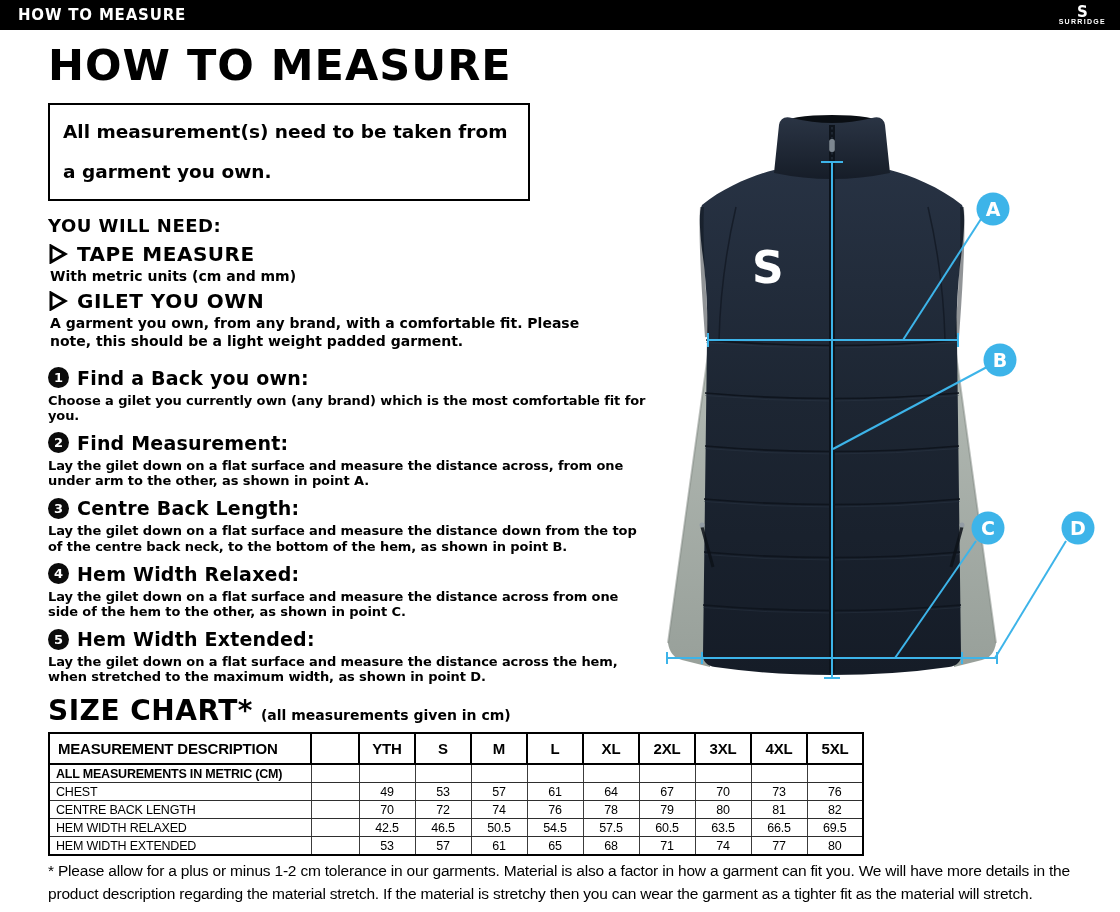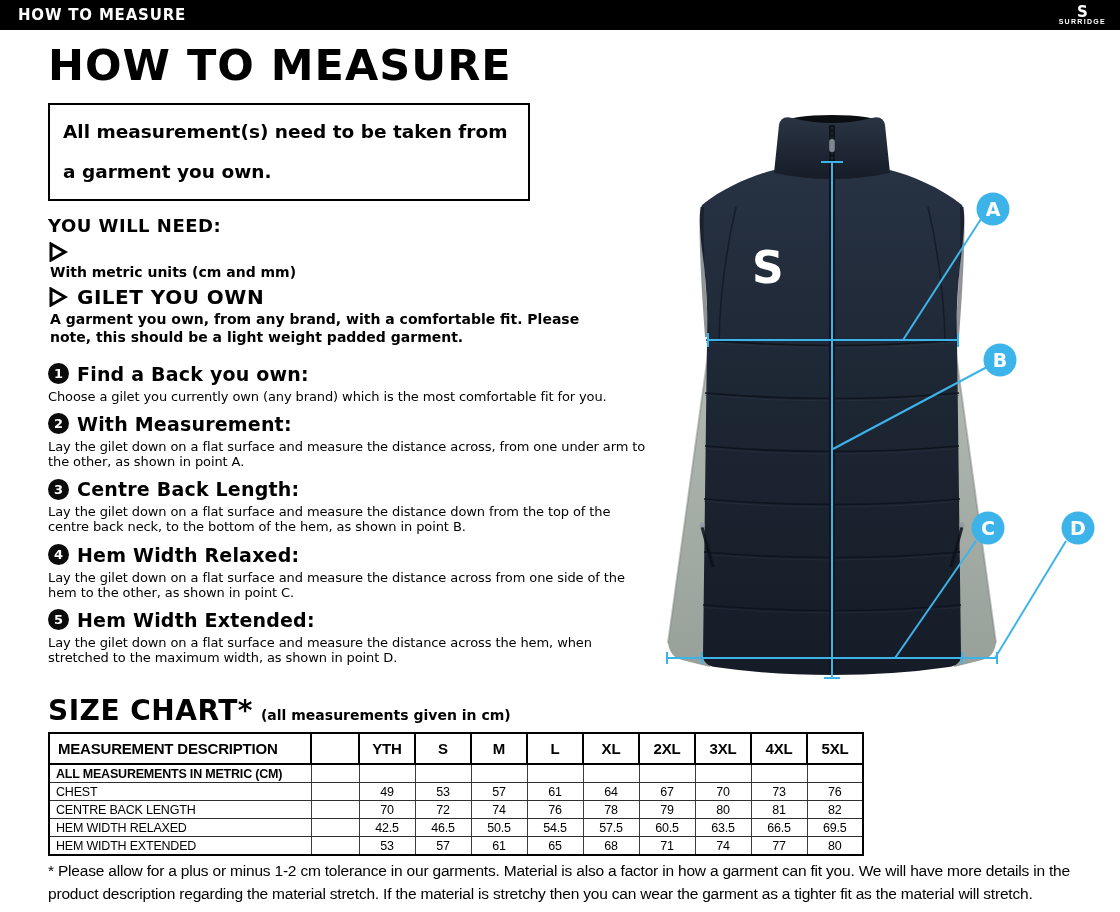--- a/index.html
+++ b/index.html
@@ -42,21 +42,21 @@
     margin:1px 0 2px 2px;max-width:560px;}
   .steps{margin-top:16px;}
   .step-head{display:flex;align-items:center;gap:8px;}
   .step-num{
     width:21px;height:21px;border-radius:50%;background:#0b0b0b;color:#fff;flex:0 0 21px;
     font-family:"DejaVu Sans",sans-serif;font-weight:bold;font-size:13px;
     display:flex;align-items:center;justify-content:center;
   }
   .step-title{font-family:"DejaVu Sans",sans-serif;font-weight:bold;font-size:19px;letter-spacing:.2px;}
   .step-desc{
-    font-family:"DejaVu Sans",sans-serif;font-weight:normal;font-size:13px;line-height:1.17;
+    font-family:"DejaVu Sans",sans-serif;font-weight:bold;font-size:13px;line-height:1.17;
     margin:4px 0 9px 0;width:600px;letter-spacing:-.1px;
   }
   
   .vest-figure{position:absolute;left:640px;top:95px;width:480px;height:630px;margin:0;}
   
   .size-chart{position:absolute;top:694px;left:48px;width:1034px;}
   .sc-head-row{display:flex;align-items:baseline;gap:8px;}
   .sc-title{font-family:"DejaVu Sans",sans-serif;font-weight:bold;font-size:28px;letter-spacing:.5px;}
   .sc-sub{font-family:"DejaVu Sans",sans-serif;font-weight:bold;font-size:14px;}
   table.size-table{border-collapse:collapse;margin-top:5px;table-layout:fixed;width:792px;}
@@ -94,20 +94,21 @@
   <div class="ywn-heading">YOU WILL NEED:</div>
 
   <div id="needs">
       <div class="need">
         <div class="need-head">
           <span class="tri">
             <svg width="20" height="20" viewBox="0 0 20 20">
               <path d="M3 2 L17 10 L3 18 Z" fill="#fff" stroke="#000" stroke-width="3" stroke-linejoin="miter"></path>
             </svg>
           </span>
+          <div class="need-label">TAPE MEASURE</div>
         </div>
         <div class="need-desc">With metric units (cm and mm)</div>
       </div>
       <div class="need">
         <div class="need-head">
           <span class="tri">
             <svg width="20" height="20" viewBox="0 0 20 20">
               <path d="M3 2 L17 10 L3 18 Z" fill="#fff" stroke="#000" stroke-width="3" stroke-linejoin="miter"></path>
             </svg>
           </span>
@@ -121,21 +122,21 @@
       <div class="step">
         <div class="step-head">
           <span class="step-num">1</span>
           <span class="step-title">Find a Back you own:</span>
         </div>
         <p class="step-desc">Choose a gilet you currently own  (any brand) which is the most comfortable fit for you.</p>
       </div>
       <div class="step">
         <div class="step-head">
           <span class="step-num">2</span>
-          <span class="step-title">With Measurement:</span>
+          <span class="step-title">Find Measurement:</span>
         </div>
         <p class="step-desc">Lay the gilet down on a flat surface and measure the distance across, from one under arm to the other, as shown in point A.</p>
       </div>
       <div class="step">
         <div class="step-head">
           <span class="step-num">3</span>
           <span class="step-title">Centre Back Length:</span>
         </div>
         <p class="step-desc">Lay the gilet down on a flat surface and measure the distance down from the top of the centre back  neck, to the bottom of the hem, as shown in point B.</p>
       </div>

